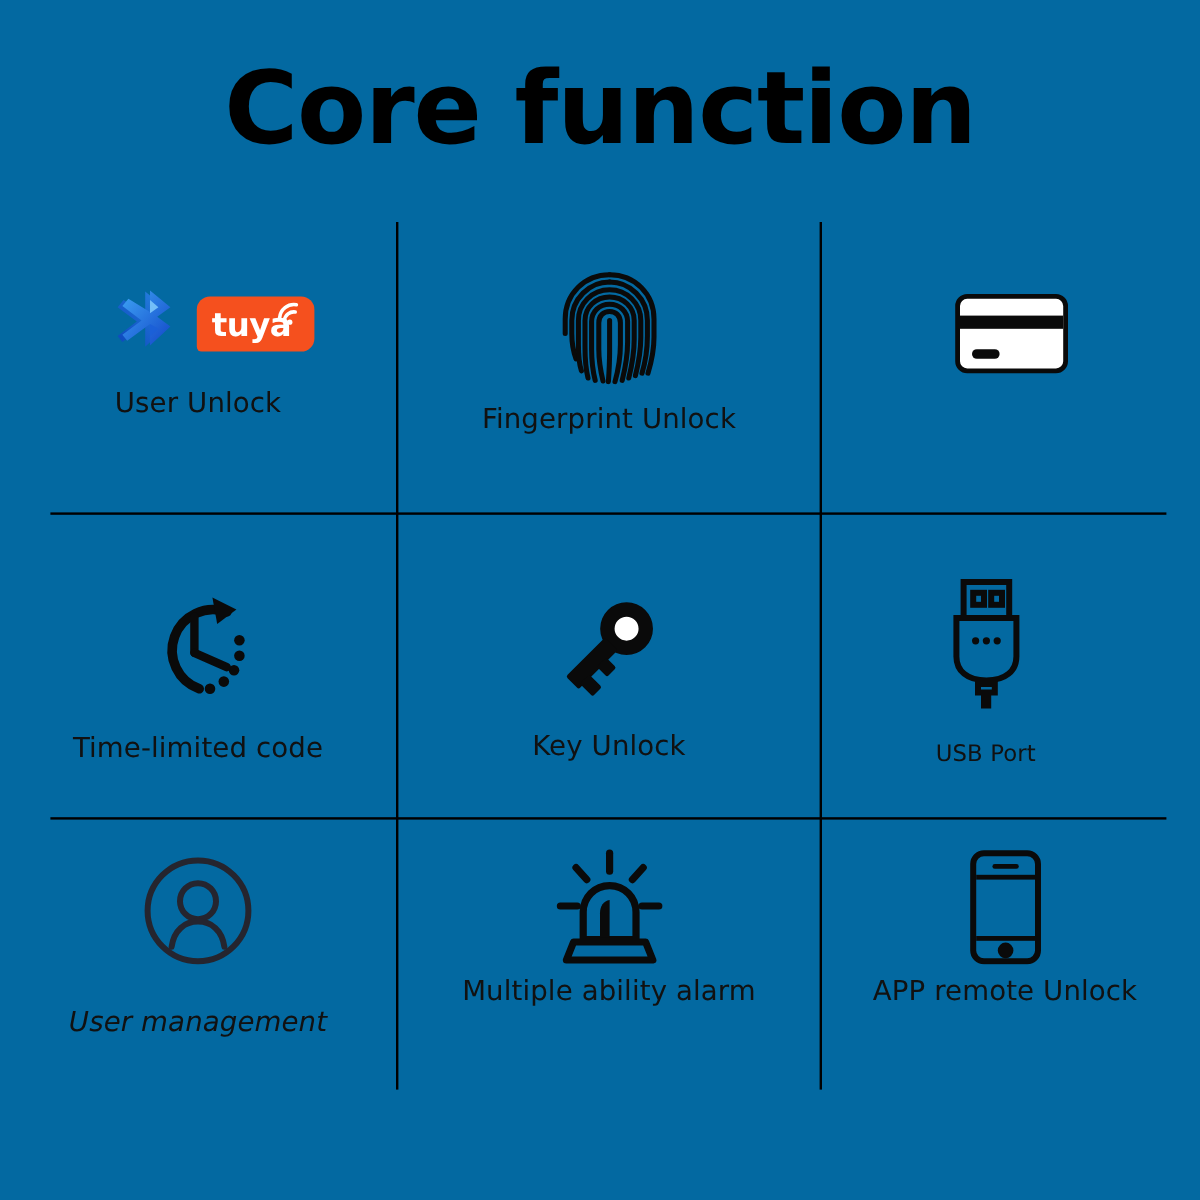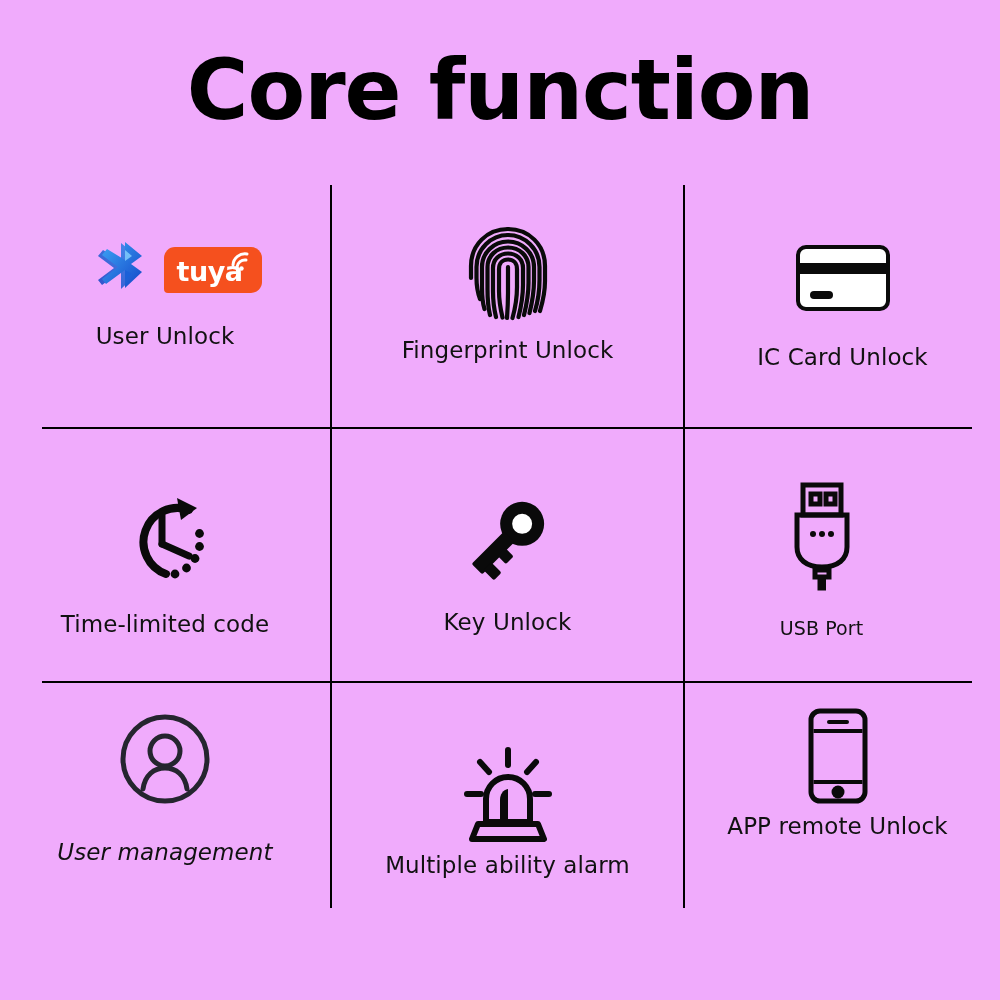--- a/index.html
+++ b/index.html
@@ -3,21 +3,21 @@
 <meta charset="utf-8">
 <style>
   html,body{margin:0;padding:0;}
   body{
     width:1000px;height:1000px;
     background:#ffffff;
     font-family:"DejaVu Sans","Liberation Sans",sans-serif;
     overflow:hidden;
     position:relative;
   }
-  #page{position:relative;width:1000px;height:1000px;background:#f0abfc;}
+  #page{position:relative;width:1000px;height:1000px;background:#0369a1;}
 
   
   .title{
     position:absolute;
     left:0;right:0;top:46px;
     text-align:center;
     font-family:"DejaVu Sans","Liberation Sans",sans-serif;
     font-weight:700;
     font-size:84px;
     letter-spacing:-1px;
@@ -146,21 +146,20 @@
     <div class="cell" style="left:685px;top:185px;width:315px;height:242px;">
       <div class="icon-wrap" style="top:55px;height:80px;">
         <span>
           <svg width="96" height="68" viewBox="0 0 96 68">
             <rect x="3" y="3" width="90" height="62" rx="8" ry="8" fill="#ffffff" stroke="#0a0a0a" stroke-width="4"></rect>
             <rect x="5" y="19" width="86" height="11" fill="#0a0a0a"></rect>
             <rect x="15" y="47" width="23" height="8" rx="4" fill="#0a0a0a"></rect>
           </svg>
         </span>
       </div>
-      <div class="label" style="top:159px;">IC Card Unlock</div>
     </div>
 
     <div class="cell" style="left:0;top:429px;width:330px;height:252px;">
       <div class="icon-wrap" style="top:58px;height:105px;">
         <span>
           <svg width="104" height="100" viewBox="0 0 104 100">
             <g fill="none" stroke="#0a0a0a" stroke-width="8" stroke-linecap="round">
               <path d="M76 22 A34 34 0 1 0 53 86"></path>
             </g>
             <path d="M64 10 L84 20 L68 32 Z" fill="#0a0a0a"></path>
@@ -226,21 +225,21 @@
           <svg width="94" height="94" viewBox="0 0 94 94">
             <circle cx="47" cy="47" r="42" fill="none" stroke="#25252F" stroke-width="5"></circle>
             <circle cx="47" cy="39" r="15" fill="none" stroke="#25252F" stroke-width="5"></circle>
             <path d="M25 77 C27 63 36 56 47 56 C58 56 67 63 69 77" fill="none" stroke="#25252F" stroke-width="5" stroke-linecap="round"></path>
           </svg>
         </span>
       </div>
       <div class="label" style="top:156px;font-style:italic;">User management</div>
     </div>
 
-    <div class="cell" style="left:332px;top:722px;width:351px;height:225px;">
+    <div class="cell" style="left:332px;top:683px;width:351px;height:225px;">
       <div class="icon-wrap" style="top:25px;height:100px;">
         <span>
           <svg width="102" height="98" viewBox="0 0 102 98">
             <g stroke="#0a0a0a" stroke-width="6" stroke-linecap="round">
               <path d="M51 4 L51 19"></path>
               <path d="M23 16 L32 26"></path>
               <path d="M79 16 L70 26"></path>
               <path d="M10 48 L24 48"></path>
               <path d="M92 48 L78 48"></path>
             </g>

